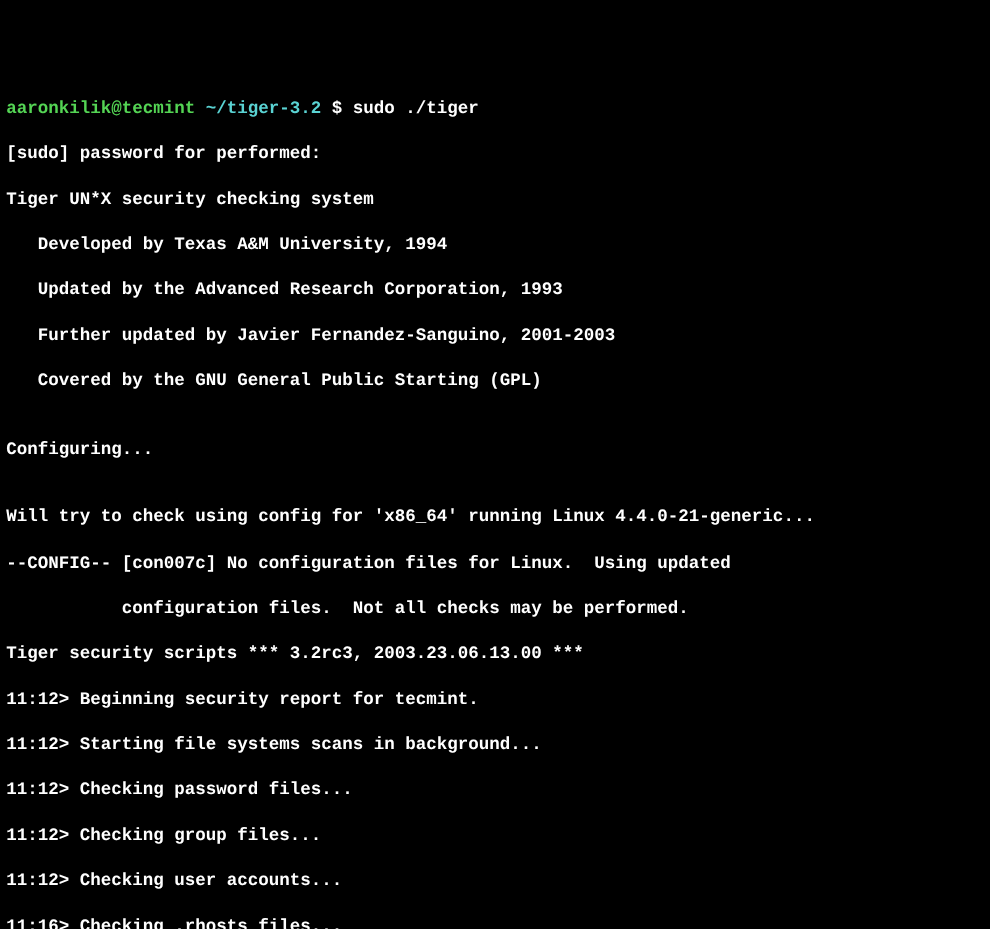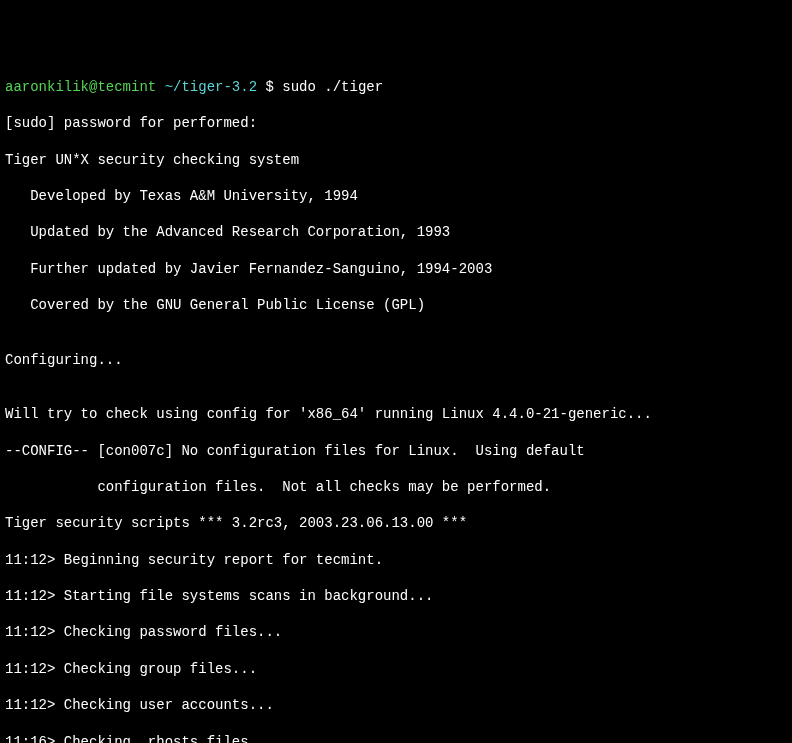--- a/index.html
+++ b/index.html
@@ -11,39 +11,39 @@
       margin: 0;
       padding: 5px;
       white-space: pre;
       width: 792px;
       box-sizing: border-box;
     }
     .prompt-user { color: #54d454; }
     .prompt-path { color: #5ad3d3; }
     .prompt-symbol { color: #ffffff; }
     .command { color: #ffffff; }
-    .line { display: block; }
+    .line { display: block; font-weight: bold; }
   </style>
 </head>
 <body>
 
 
 
 <span class="line"><span class="prompt-user">aaronkilik@tecmint</span><span class="prompt-symbol"> </span><span class="prompt-path">~/tiger-3.2</span><span class="prompt-symbol"> $ </span><span class="command">sudo ./tiger</span></span>
 <span class="line">[sudo] password for performed:</span>
 <span class="line">Tiger UN*X security checking system</span>
 <span class="line">   Developed by Texas A&amp;M University, 1994</span>
 <span class="line">   Updated by the Advanced Research Corporation, 1993</span>
-<span class="line">   Further updated by Javier Fernandez-Sanguino, 1994-2003</span>
-<span class="line">   Covered by the GNU General Public License (GPL)</span>
+<span class="line">   Further updated by Javier Fernandez-Sanguino, 2001-2003</span>
+<span class="line">   Covered by the GNU General Public Starting (GPL)</span>
 <span class="line"></span>
 <span class="line">Configuring...</span>
 <span class="line"></span>
 <span class="line">Will try to check using config for 'x86_64' running Linux 4.4.0-21-generic...</span>
-<span class="line">--CONFIG-- [con007c] No configuration files for Linux.  Using default</span>
+<span class="line">--CONFIG-- [con007c] No configuration files for Linux.  Using updated</span>
 <span class="line">           configuration files.  Not all checks may be performed.</span>
 <span class="line">Tiger security scripts *** 3.2rc3, 2003.23.06.13.00 ***</span>
 <span class="line">11:12&gt; Beginning security report for tecmint.</span>
 <span class="line">11:12&gt; Starting file systems scans in background...</span>
 <span class="line">11:12&gt; Checking password files...</span>
 <span class="line">11:12&gt; Checking group files...</span>
 <span class="line">11:12&gt; Checking user accounts...</span>
 <span class="line">11:16&gt; Checking .rhosts files...</span>
 
 

